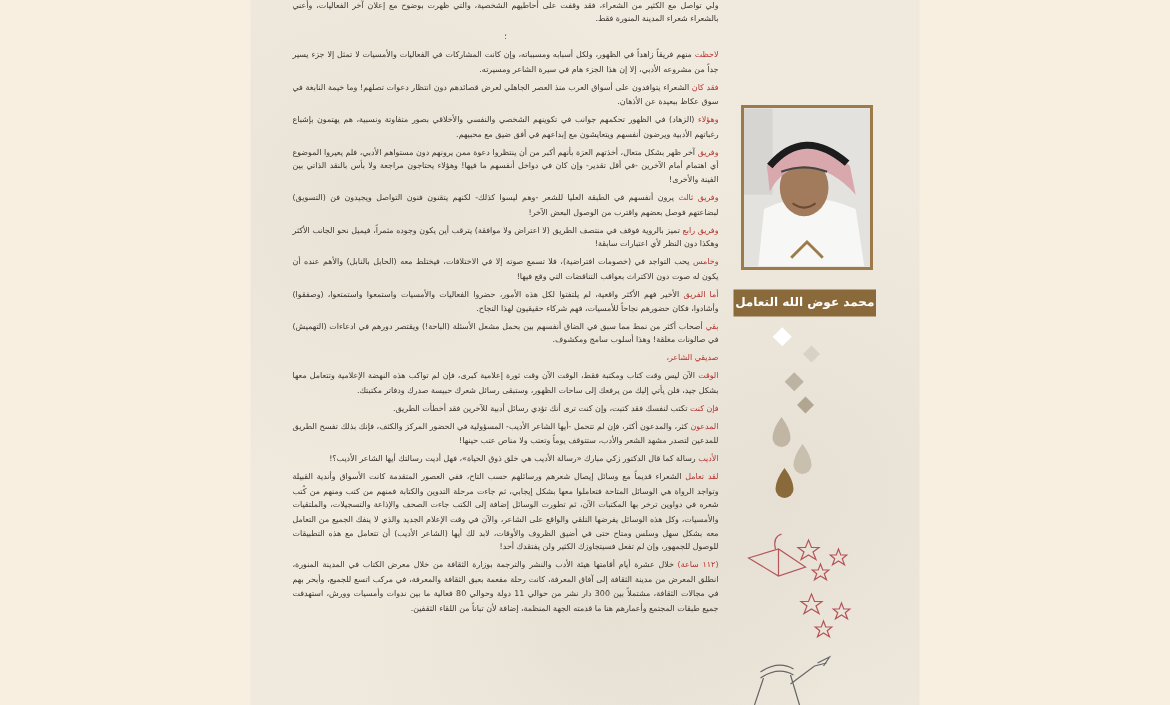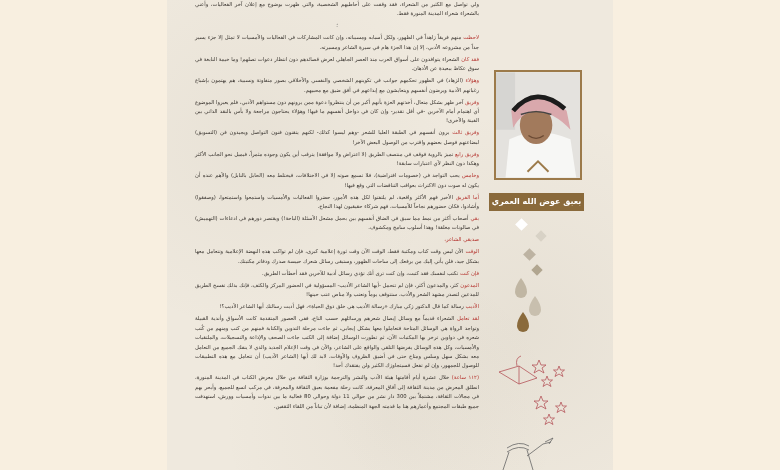--- a/index.html
+++ b/index.html
@@ -75,21 +75,21 @@
         <rect x="0" y="0" width="20" height="60" fill="#d6d5d2"></rect>
         <path d="M10 110 L14 70 Q44 55 78 70 L84 110 Z" fill="#f7f7f5"></path>
         <ellipse cx="42" cy="55" rx="17" ry="20" fill="#a27a5c"></ellipse>
         <path d="M16 40 Q40 8 74 40 L78 60 Q62 42 42 40 Q26 42 18 58 Z" fill="#d9a8ac"></path>
         <path d="M18 40 Q42 12 72 38" stroke="#1c1c1c" stroke-width="5" fill="none"></path>
         <path d="M26 44 Q42 38 58 44" stroke="#444" stroke-width="1.5" fill="none"></path>
         <path d="M34 66 Q42 72 50 66" stroke="#6b4a34" stroke-width="1.5" fill="none"></path>
         <path d="M33 104 L44 93 L55 104" stroke="#9c7a4a" stroke-width="2" fill="none"></path>
       </svg>
     </div>
-    <div class="name-label">بعبق عوض الله العمري</div>
+    <div class="name-label">محمد عوض الله التعامل</div>
 
     <svg class="deco" viewBox="0 0 80 120">
       <rect x="20" y="6" width="9" height="9" transform="rotate(45 24.5 10.5)" fill="#ffffff"></rect>
       <rect x="40" y="18" width="8" height="8" transform="rotate(45 44 22)" fill="#d8d2c6"></rect>
       <rect x="28" y="36" width="9" height="9" transform="rotate(45 32.5 40.5)" fill="#bdb3a2"></rect>
       <rect x="36" y="52" width="8" height="8" transform="rotate(45 40 56)" fill="#b1a690"></rect>
       <path d="M24 64 Q30 72 30 78 A6 6 0 0 1 18 78 Q18 72 24 64Z" fill="#c0b6a3"></path>
       <path d="M38 82 Q44 90 44 96 A6 6 0 0 1 32 96 Q32 90 38 82Z" fill="#c8bfae"></path>
       <path d="M26 98 Q32 106 32 112 A6 6 0 0 1 20 112 Q20 106 26 98Z" fill="#8a6a3b"></path>
     </svg>

